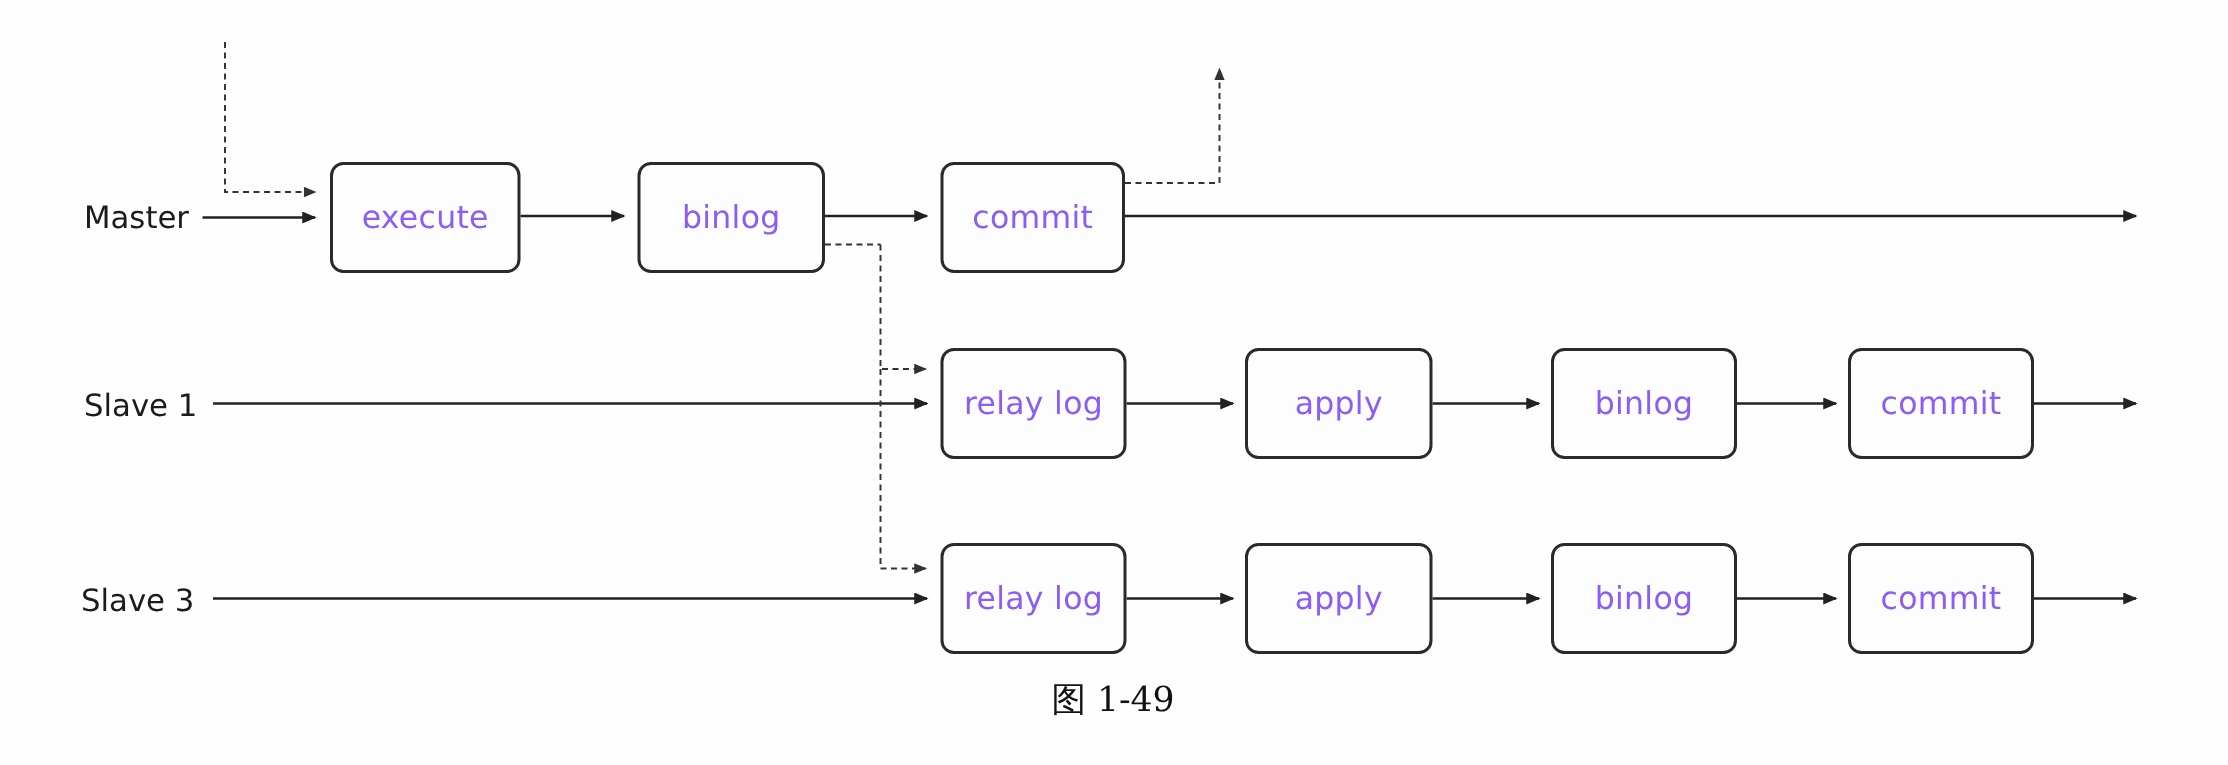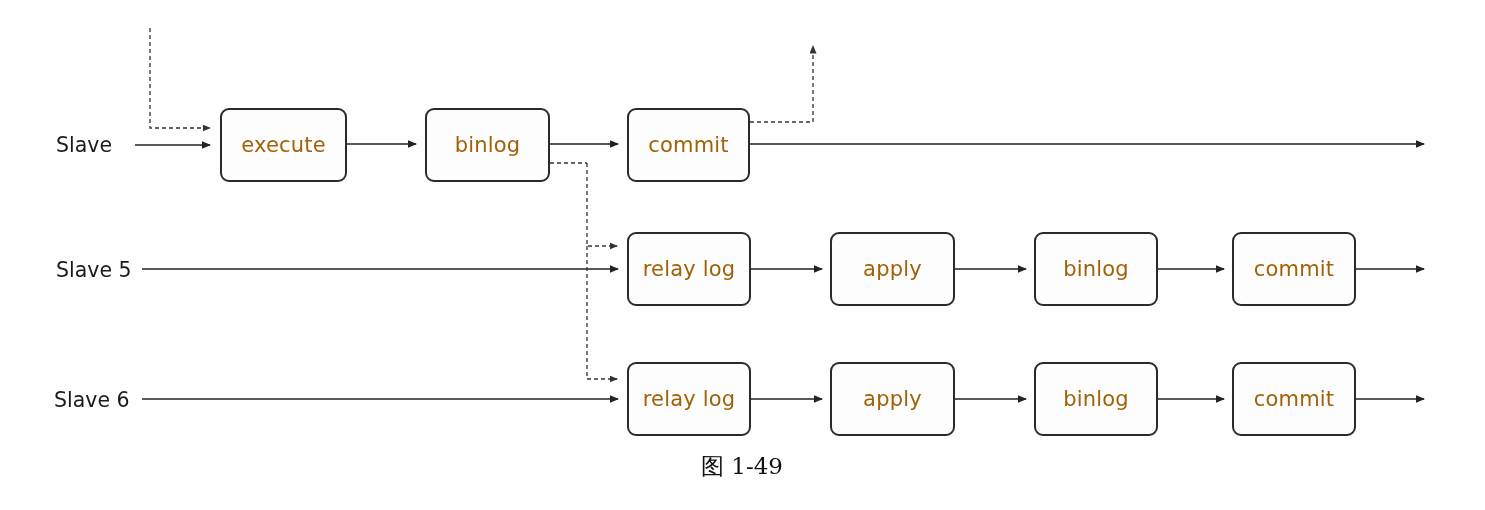--- a/index.html
+++ b/index.html
@@ -26,21 +26,21 @@
     position: absolute;
     box-sizing: border-box;
     border: 2.5px solid #2a2a2a;
     border-radius: 9px;
     background: #fdfdfd;
     display: flex;
     align-items: center;
     justify-content: center;
     font-size: 21px;
     letter-spacing: 0.2px;
-    color: #a16207;
+    color: #8b5cf6;
   }
   .row-label {
     position: absolute;
     font-size: 20.5px;
     color: #1b1b1b;
     white-space: nowrap;
   }
   .caption {
     position: absolute;
     left: 592px;
@@ -98,23 +98,23 @@
       <path d="M750,122 H813 V46" marker-end="url(#ahs)"></path>
     </g>
 
     <g stroke="#333333" stroke-width="1.3" stroke-dasharray="4 3" fill="none">
       <path d="M550,163 H587"></path>
       <path d="M587,163 V246 H617" marker-end="url(#ahs)"></path>
       <path d="M587,246 V379 H617" marker-end="url(#ahs)"></path>
     </g>
   </svg>
 
-  <div class="row-label" style="left:56px; top:133px;">Slave</div>
-  <div class="row-label" style="left:56px; top:258px;">Slave 5</div>
-  <div class="row-label" style="left:54px; top:388px;">Slave 6</div>
+  <div class="row-label" style="left:56px; top:133px;">Master</div>
+  <div class="row-label" style="left:56px; top:258px;">Slave 1</div>
+  <div class="row-label" style="left:54px; top:388px;">Slave 3</div>
 
   <div class="node" style="left:220px; top:108px; width:127px; height:74px;">execute</div>
   <div class="node" style="left:425px; top:108px; width:125px; height:74px;">binlog</div>
   <div class="node" style="left:627px; top:108px; width:123px; height:74px;">commit</div>
 
   <div class="node" style="left:627px; top:232px; width:124px; height:74px;">relay log</div>
   <div class="node" style="left:830px; top:232px; width:125px; height:74px;">apply</div>
   <div class="node" style="left:1034px; top:232px; width:124px; height:74px;">binlog</div>
   <div class="node" style="left:1232px; top:232px; width:124px; height:74px;">commit</div>
 

